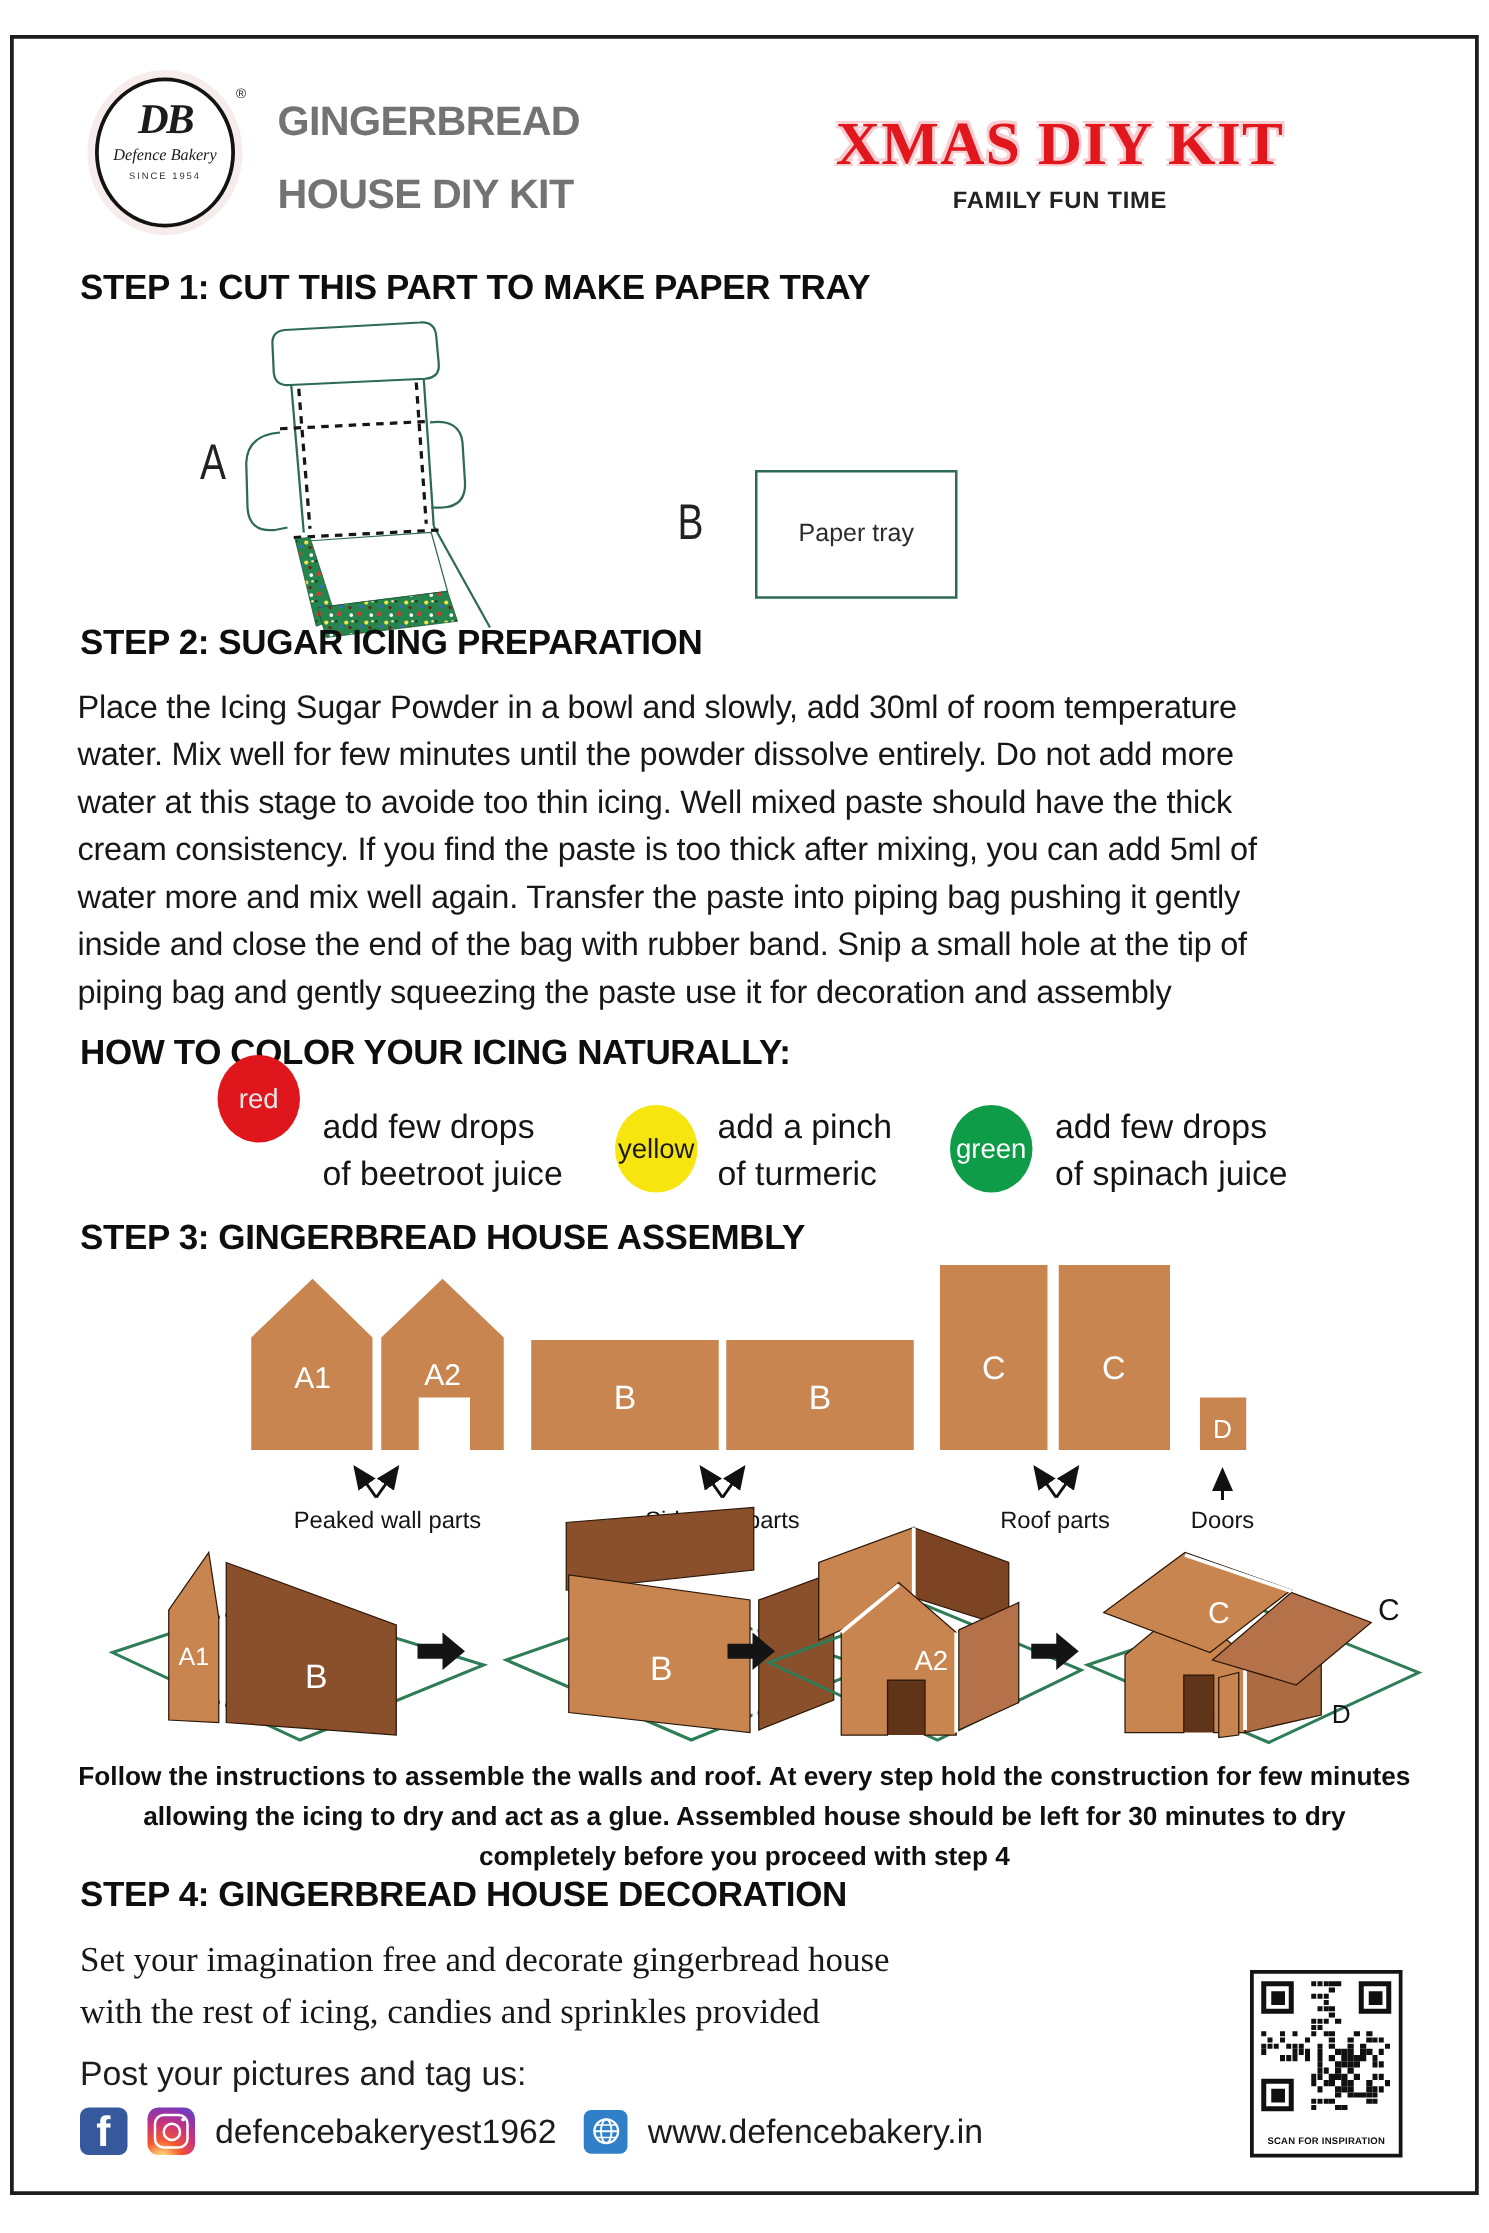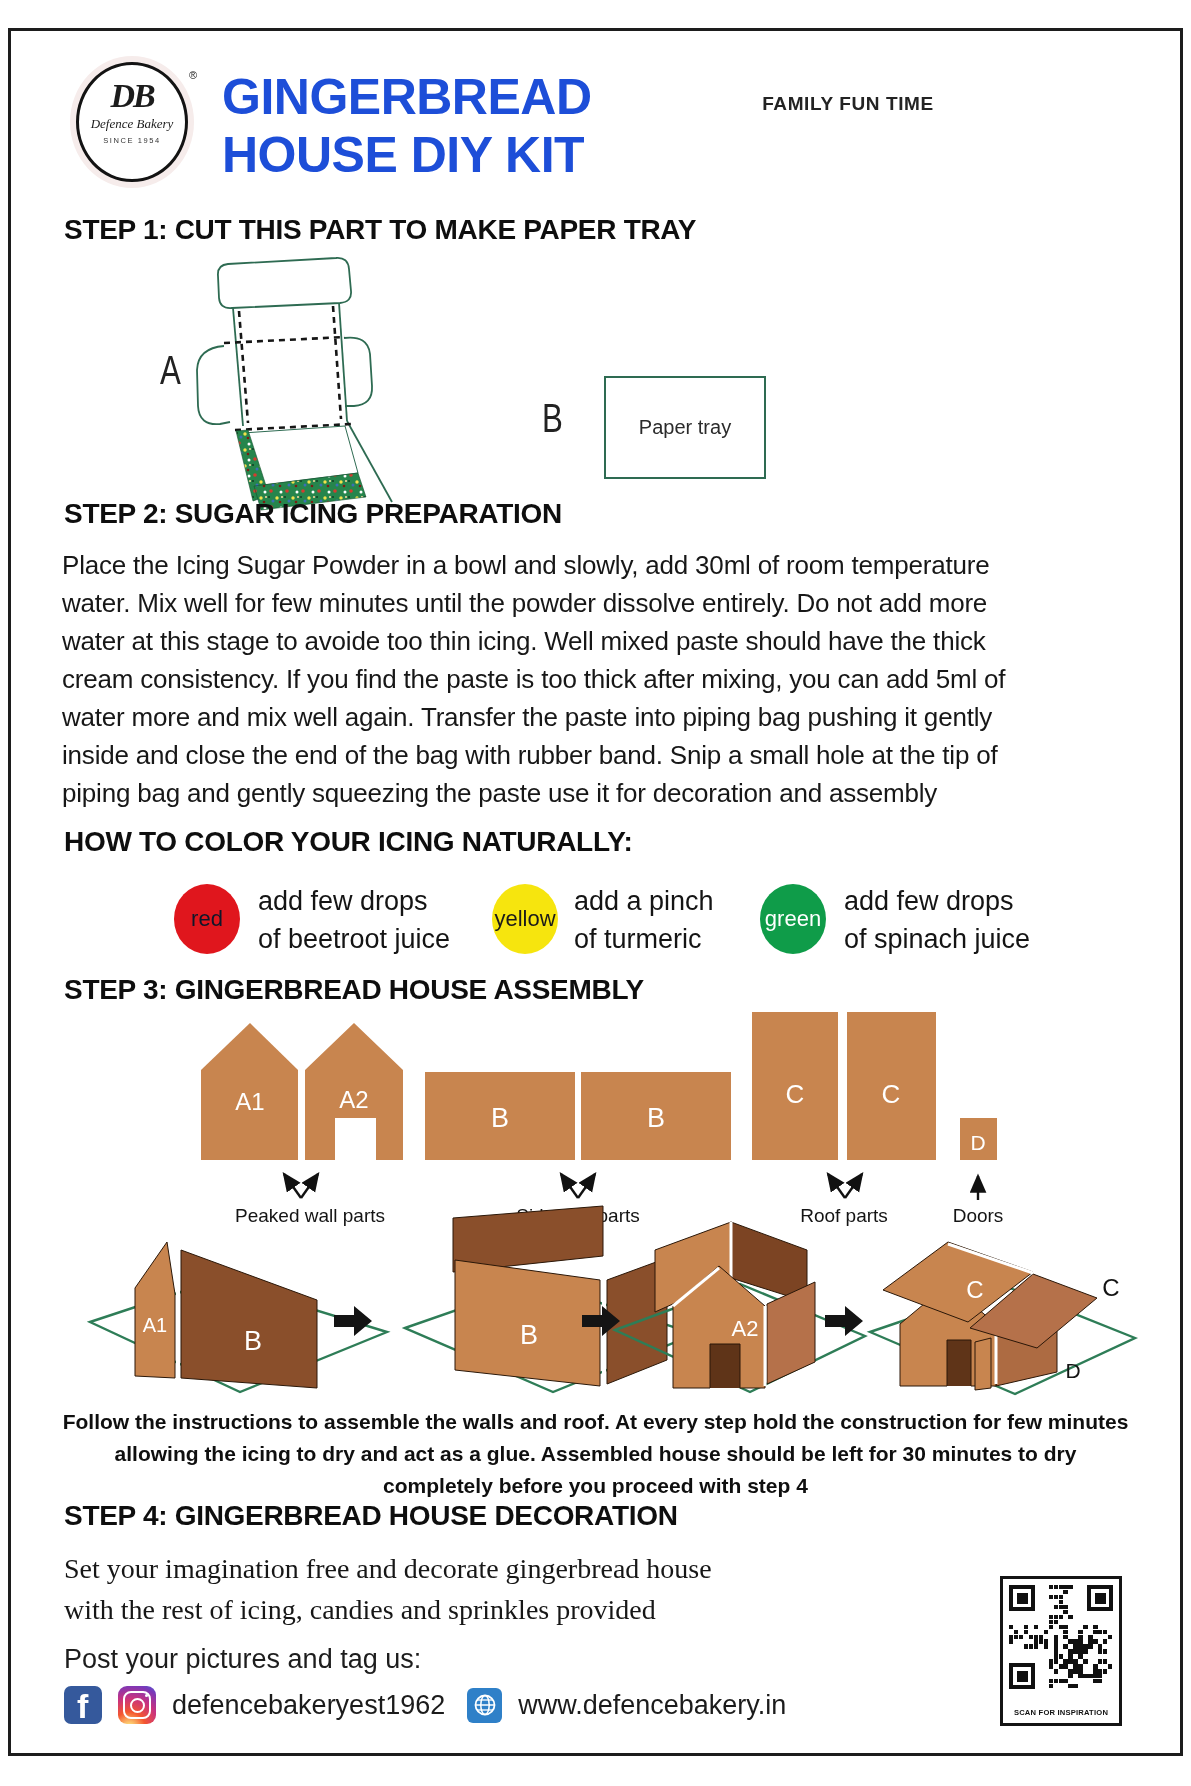--- a/index.html
+++ b/index.html
@@ -8,21 +8,21 @@
   .abs{position:absolute;}
   .frame{position:absolute;left:8px;top:28px;right:8px;bottom:30px;border:3px solid #1d1d1d;}
   
   .logo{left:76px;top:62px;width:106px;height:114px;border:3px solid #131313;border-radius:50%;
         background:#fff;box-shadow:0 0 0 6px #f6eceb;text-align:center;}
   .logo .mono{font-family:"Liberation Serif",serif;font-style:italic;font-weight:700;font-size:34px;
         margin-top:12px;color:#1c1c1c;letter-spacing:-2px;}
   .logo .name{font-family:"Liberation Serif",serif;font-style:italic;font-size:13px;margin-top:1px;color:#1c1c1c;}
   .logo .since{font-size:7.5px;letter-spacing:1.6px;margin-top:4px;color:#333;}
   .logo .reg{position:absolute;right:-12px;top:4px;font-size:11px;color:#222;}
-  .title{left:222px;top:68px;font-size:50px;line-height:58px;font-weight:700;color:#1d4ed8;letter-spacing:-0.5px;}
+  .title{left:222px;top:68px;font-size:33px;line-height:58px;font-weight:700;color:#737373;letter-spacing:-0.5px;}
   .xmas{left:648px;top:86px;width:400px;text-align:center;}
   .xmas .t{font-family:"Liberation Serif",serif;font-weight:700;font-size:49px;color:#e2171e;letter-spacing:1px;
         text-shadow:2px 2px 0 #f6cdd1,-2px -2px 0 #f6cdd1,2px -2px 0 #f6cdd1,-2px 2px 0 #f6cdd1;}
   .xmas .s{font-size:19px;font-weight:700;color:#232323;letter-spacing:.6px;margin-top:7px;}
   
   .h{font-weight:700;color:#0e0e0e;font-size:28px;letter-spacing:-0.3px;white-space:nowrap;}
   .s1h{left:64px;top:214px;}
   .s2h{left:64px;top:498px;}
   .colh{left:64px;top:826px;}
   .s3h{left:64px;top:974px;}
@@ -30,21 +30,21 @@
   
   .lbl{font-size:40px;color:#222;transform:scaleX(.78);transform-origin:left bottom;}
   .lblA{left:160px;top:348px;}
   .lblB{left:542px;top:396px;}
   .tray{left:604px;top:376px;width:158px;height:99px;border:2px solid #2e6b52;
         display:flex;align-items:center;justify-content:center;font-size:20px;color:#2b2b2b;}
   
   .body2{left:62px;top:546px;font-size:26px;line-height:38px;color:#171717;letter-spacing:-0.2px;white-space:nowrap;}
   
   .swatch{width:66px;height:70px;border-radius:50%;display:flex;align-items:center;justify-content:center;font-size:22px;}
-  .sw-red{left:174px;top:884px;background:#e0161d;color:#0f172a;}
+  .sw-red{left:174px;top:844px;background:#e0161d;color:#e5e5e5;}
   .sw-yel{left:492px;top:884px;background:#f6e50e;color:#1a1a1a;}
   .sw-grn{left:760px;top:884px;background:#0f9c49;color:#fff;}
   .coltext{font-size:27px;line-height:38px;color:#141414;white-space:nowrap;}
   .ct1{left:258px;top:882px;} .ct2{left:574px;top:882px;} .ct3{left:844px;top:882px;}
   
   .note{left:0;top:1406px;width:1191px;text-align:center;font-weight:700;font-size:21px;line-height:32px;color:#0f0f0f;}
   .body4{left:64px;top:1548px;font-size:28px;line-height:41px;color:#171717;white-space:nowrap;font-family:Liberation Serif, serif;}
   .prompt{left:64px;top:1644px;font-size:27px;color:#1d1d1d;}
   
   .social{left:64px;top:1686px;display:flex;align-items:center;gap:16px;font-size:27px;color:#1b1b1b;}
@@ -77,20 +77,21 @@
     <div class="mono">DB</div>
     <div class="name">Defence Bakery</div>
     <div class="since">SINCE 1954</div>
     <div class="reg">®</div>
   </div>
   <div class="abs title">
     <div>GINGERBREAD</div>
     <div>HOUSE DIY KIT</div>
   </div>
   <div class="abs xmas">
+    <div class="t">XMAS DIY KIT</div>
     <div class="s">FAMILY FUN TIME</div>
   </div>
 
   <div class="abs h s1h">STEP 1: CUT THIS PART TO MAKE PAPER TRAY</div>
 
   <svg class="abs" style="left:140px;top:248px;" width="280" height="265" viewBox="0 0 280 265">
     <defs>
       <pattern id="confetti" width="16" height="16" patternUnits="userSpaceOnUse">
         <rect width="16" height="16" fill="#26854c"></rect>
         <circle cx="3" cy="3" r="1.8" fill="#d43b2f"></circle>

